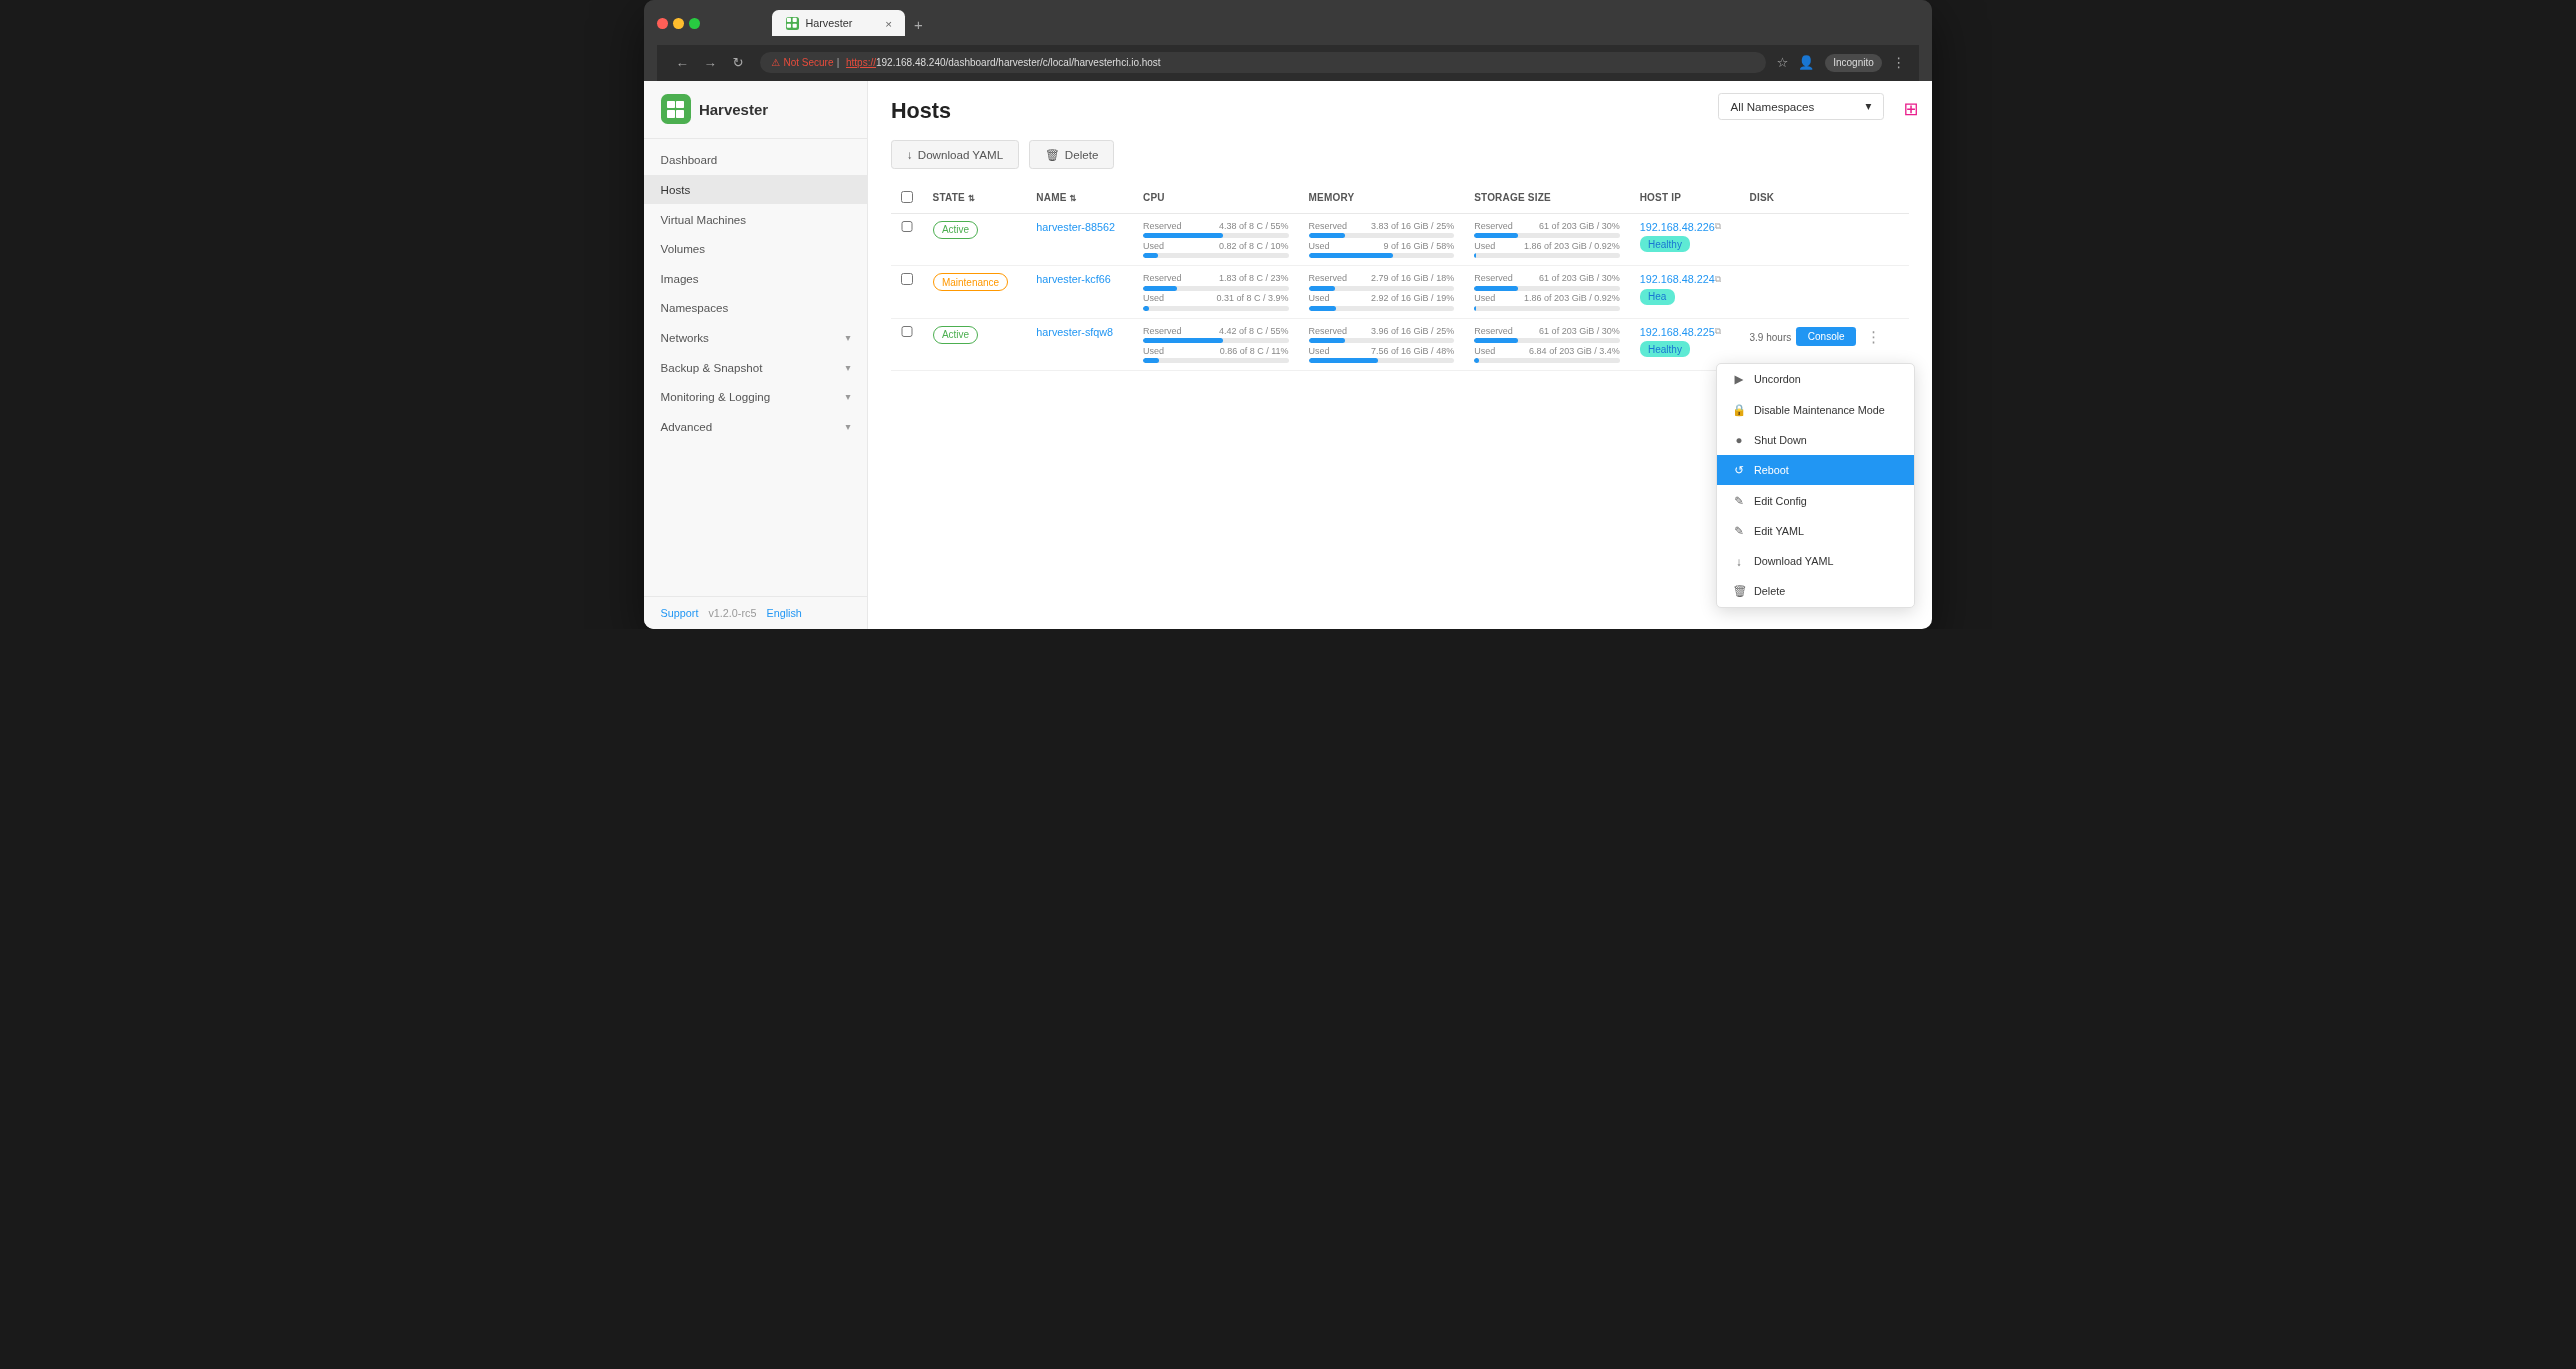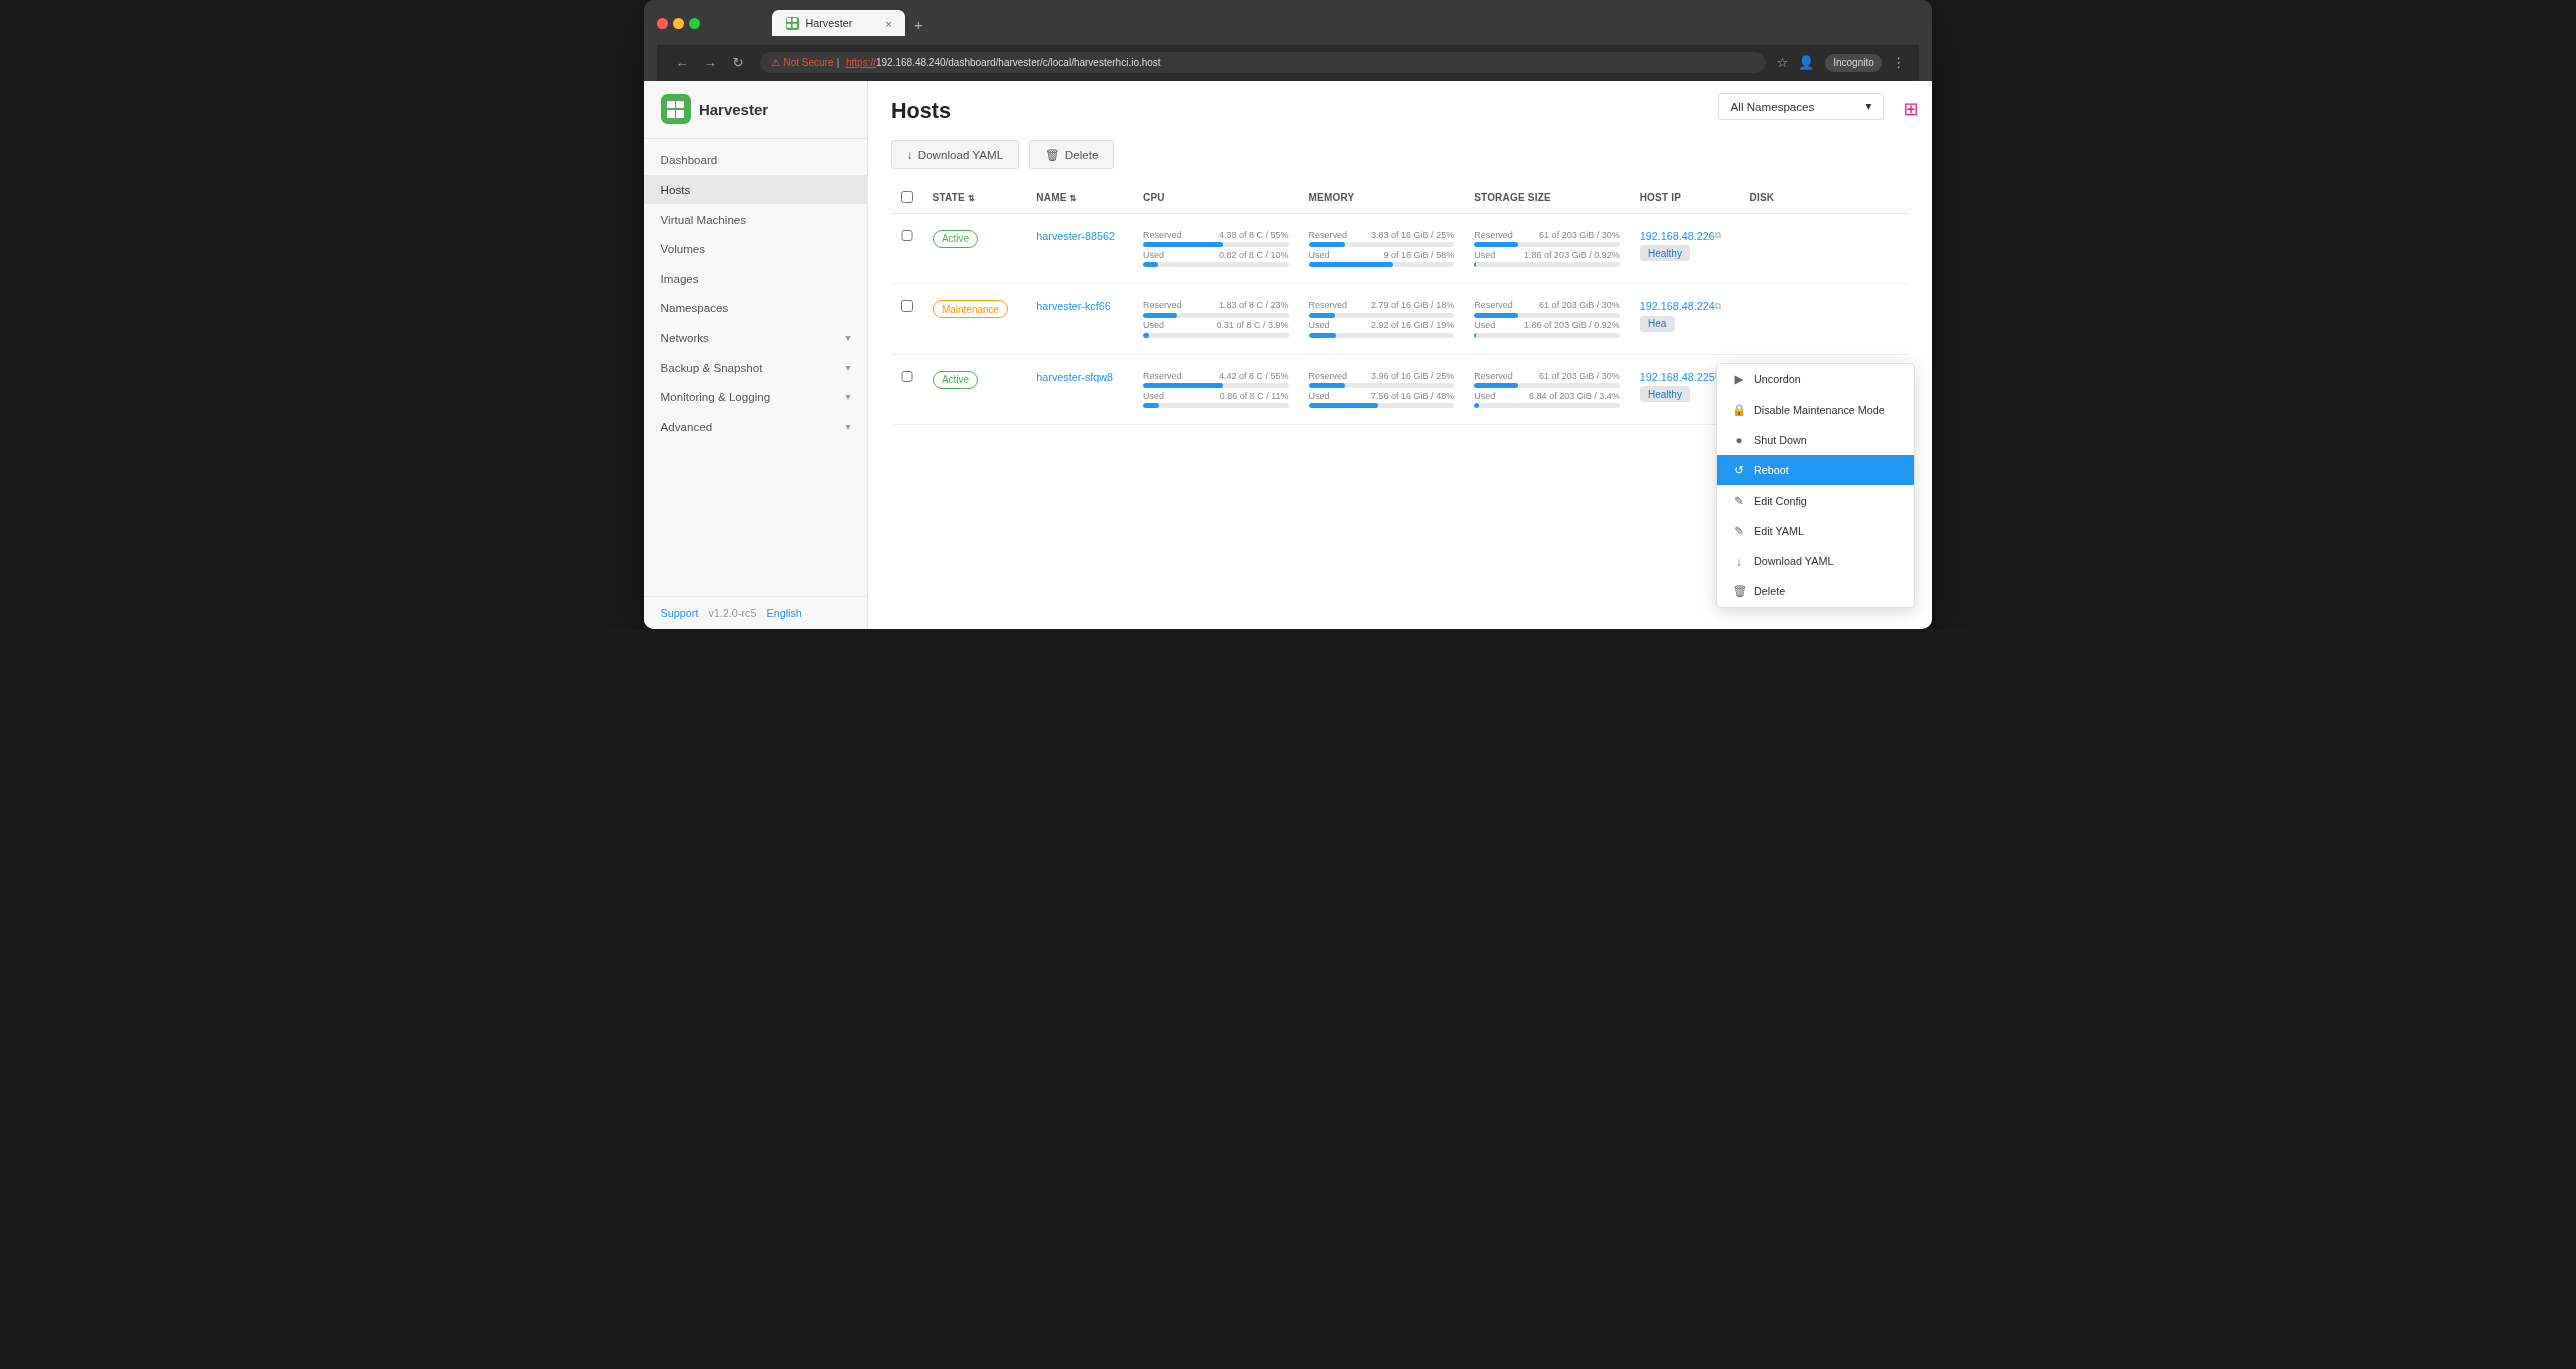--- a/index.html
+++ b/index.html
@@ -372,21 +372,21 @@
       border-bottom: 1.7px solid #e8e8e8;
       font-weight: 600;
       color: #555;
       font-size: 10px;
       text-transform: uppercase;
       letter-spacing: 0.2px;
       white-space: nowrap;
     }
 
     .hosts-table td {
-      padding: 16px 10px;
+      padding: 7px 10px;
       border-bottom: 0.8px solid #f0f0f0;
       vertical-align: top;
       margin-top: 39px;
     }
 
     .checkbox-col { width: 30px; }
 
     .state-badge {
       display: inline-flex;
       align-items: center;
@@ -459,22 +459,23 @@
 
     .health-badge {
       display: inline-flex;
       padding: 2.5px 8.3px;
       border-radius: 3.3px;
       font-size: 10px;
       font-weight: 500;
     }
 
     .health-healthy {
-      background: #e5e5e5;
+      background: #5eead4;
       color: #1976D2;
+      border-radius: 7px;
     }
 
     .disk-info {
       font-size: 10px;
       color: #666;
       white-space: nowrap;
     }
 
     .console-btn {
       background: #2196F3;

